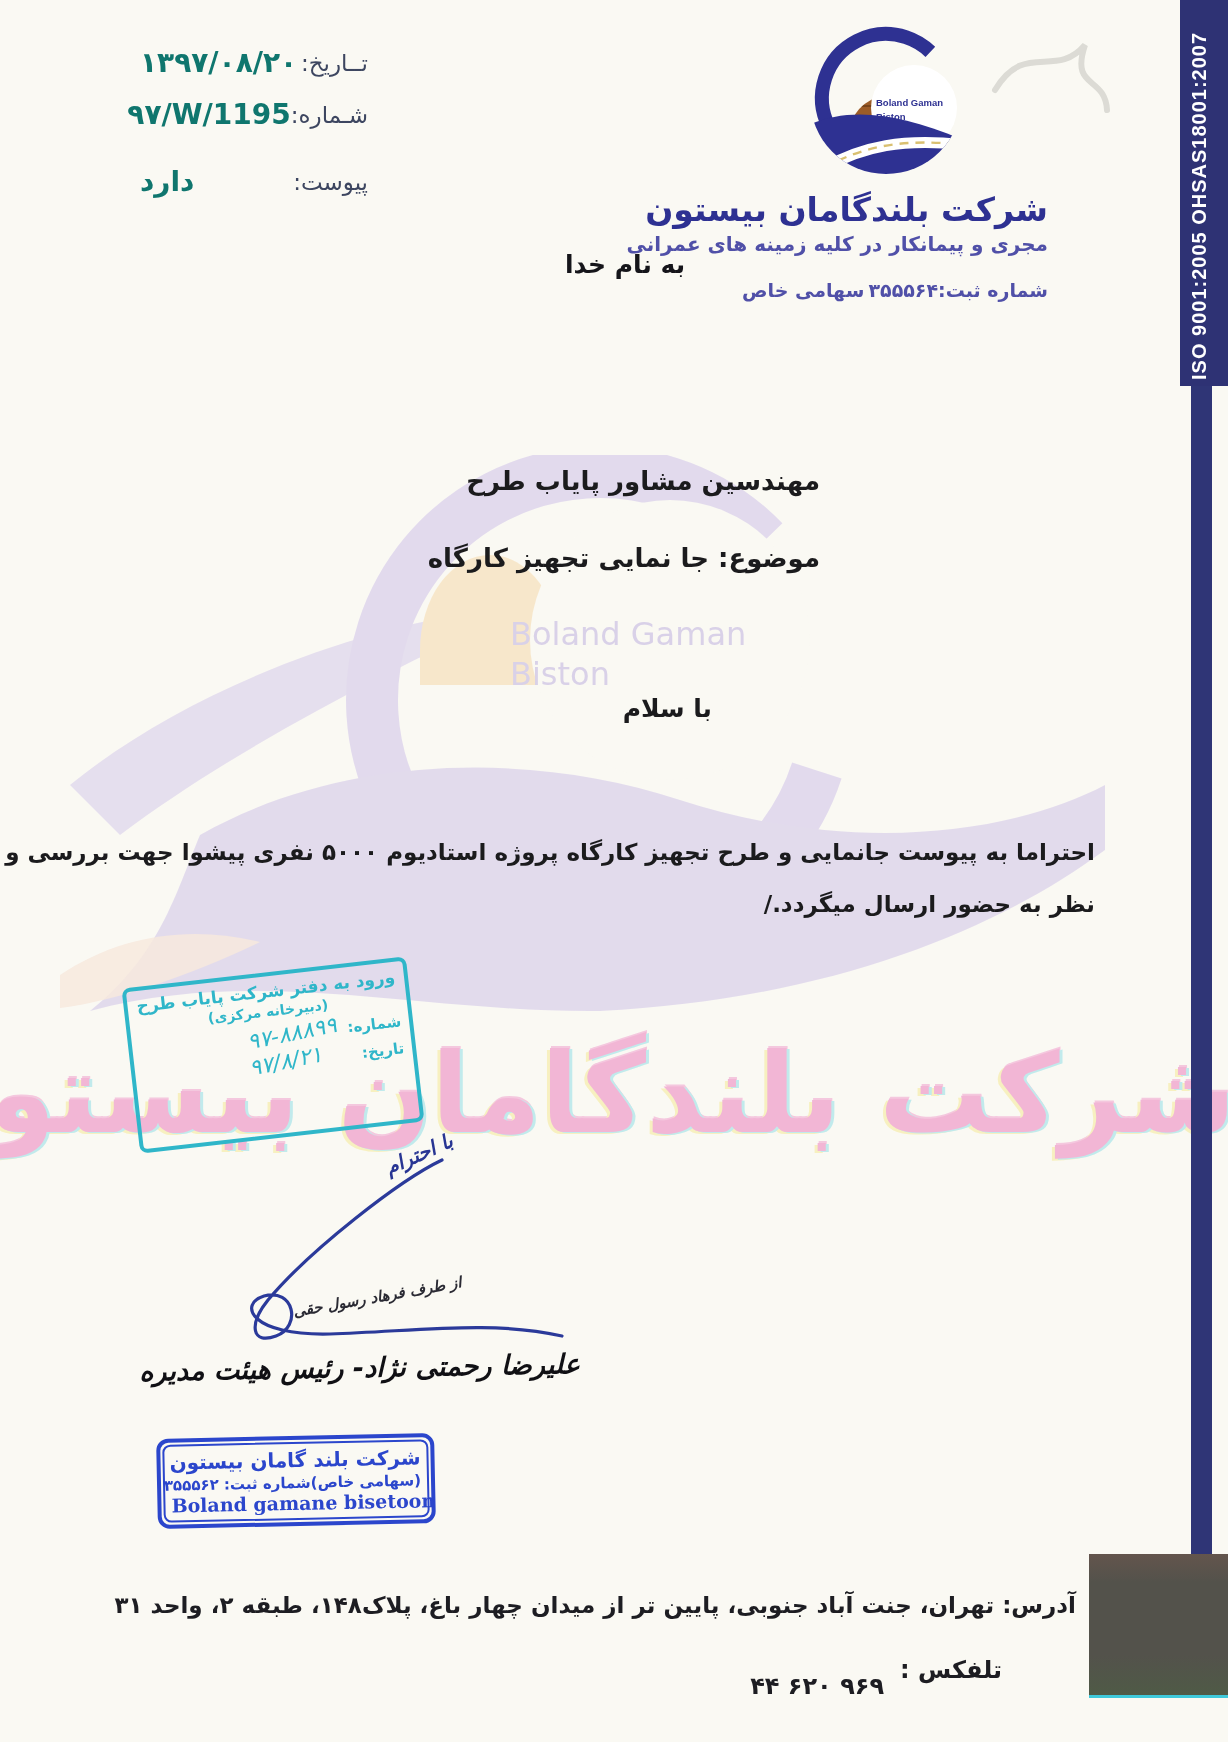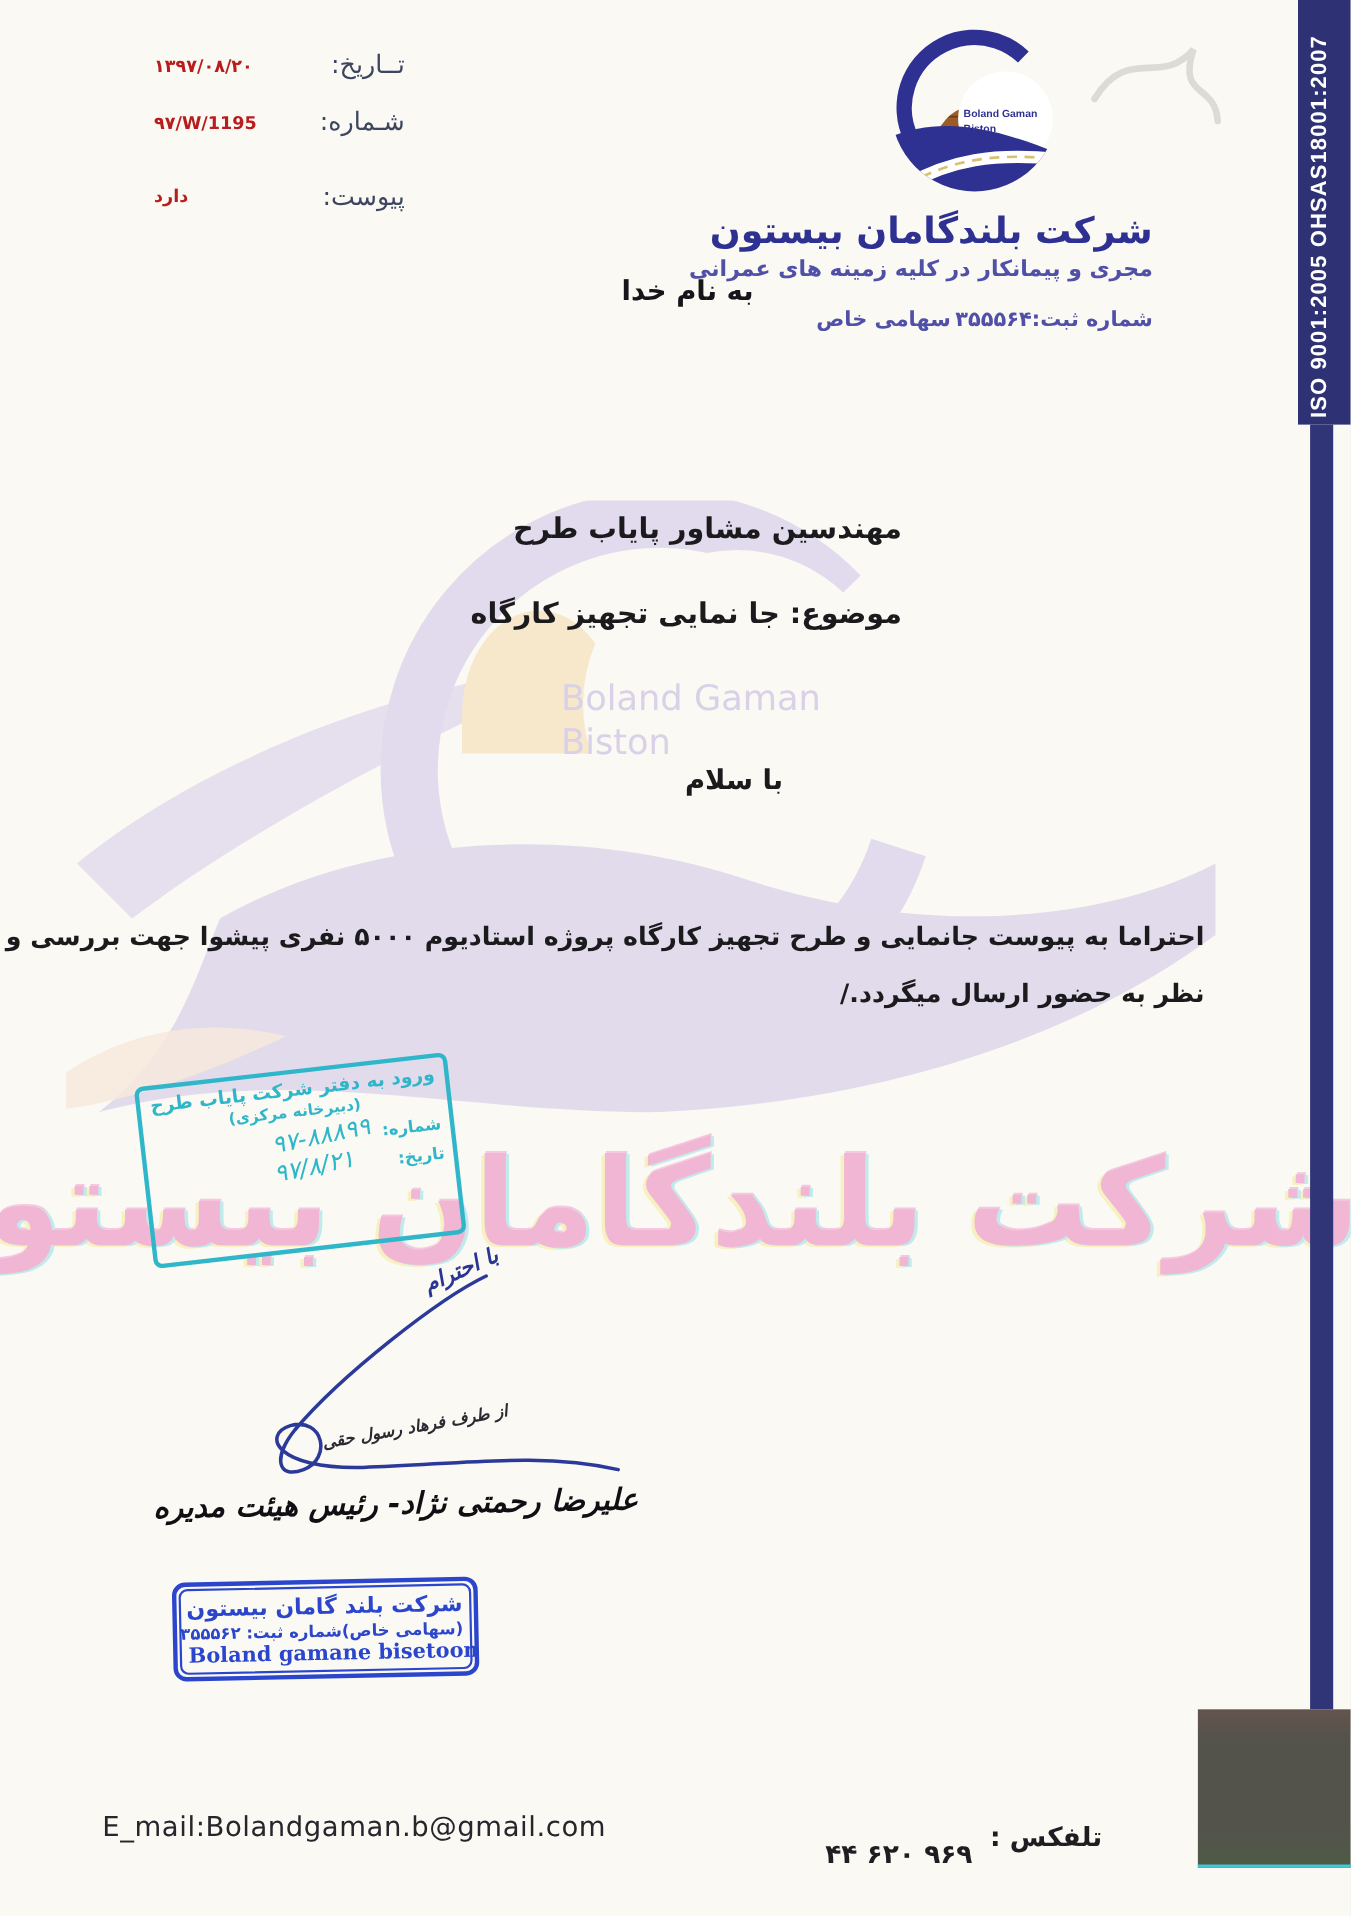--- a/index.html
+++ b/index.html
@@ -4,21 +4,21 @@
 <style>
   html,body{margin:0;padding:0;}
   body{font-family:"DejaVu Sans",sans-serif;background:#e8e6e0;}
   #paper{position:relative;width:1228px;height:1742px;background:#faf9f3;overflow:hidden;
          font-family:"DejaVu Sans",sans-serif;color:#1b1b1d;}
   .abs{position:absolute;}
 
   
   .meta-row{display:flex;direction:rtl;justify-content:space-between;align-items:center;width:228px;}
   .meta-label{font-size:23px;color:#3d4660;}
-  .meta-value{font-size:16px;font-weight:bold;color:#b91c1c;direction:ltr;}
+  .meta-value{font-size:28px;font-weight:bold;color:#0f766e;direction:ltr;}
 
   
   .company-name{font-size:33px;font-weight:bold;color:#2e3192;direction:rtl;white-space:nowrap;}
   .company-tagline{font-size:20px;font-weight:600;color:#5050a8;direction:rtl;white-space:nowrap;}
   .company-reg-row{display:flex;direction:rtl;justify-content:space-between;width:306px;
                    font-size:19px;font-weight:600;color:#5050a8;}
   .bismillah{font-size:25px;font-weight:bold;color:#15151a;direction:rtl;}
 
   
   .iso-band{left:1180px;top:0;width:48px;height:386px;background:#2e3274;}
@@ -189,19 +189,19 @@
   <div class="abs sig-name">علیرضا رحمتی نژاد- رئیس هیئت مدیره</div>
 
   <div class="abs c-stamp">
     <div class="c-stamp-inner">
       <div class="s1">شرکت بلند گامان بیستون</div>
       <div class="s2">(سهامی خاص)شماره ثبت: ۳۵۵۵۶۲</div>
       <div class="s3">Boland gamane bisetoon</div>
     </div>
   </div>
 
+  <div class="abs footer-address">آدرس: تهران، جنت آباد جنوبی، پایین تر از میدان چهار باغ، پلاک۱۴۸، طبقه ۲، واحد ۳۱</div>
   <div class="abs footer-fax">
     <span>تلفکس :</span>
     <span class="num">۴۴ ۶۲۰ ۹۶۹</span>
   </div>
-  <div class="abs footer-email">E_mail:Bolandgaman.b@gmail.com</div>
 
 </div>
 
 </body></html>

